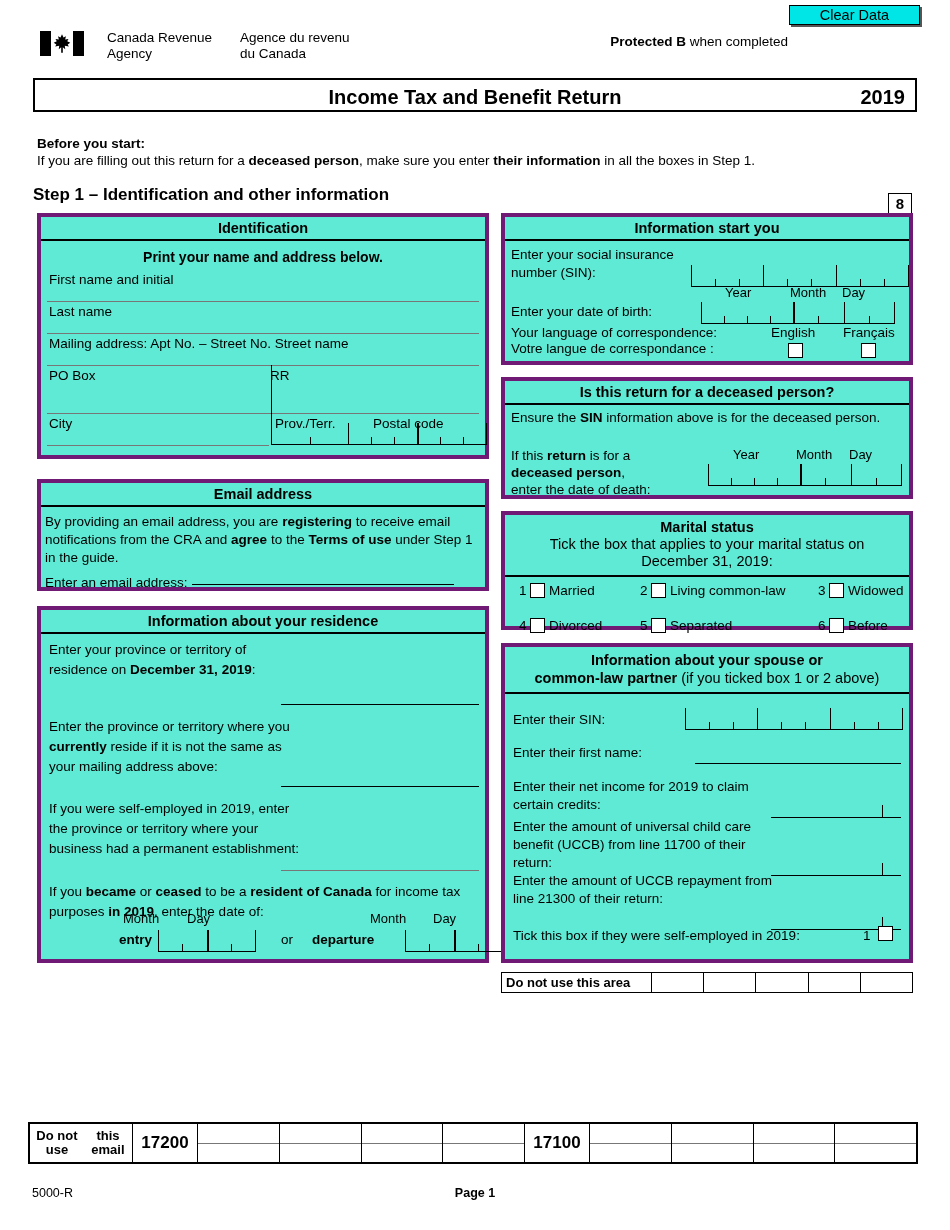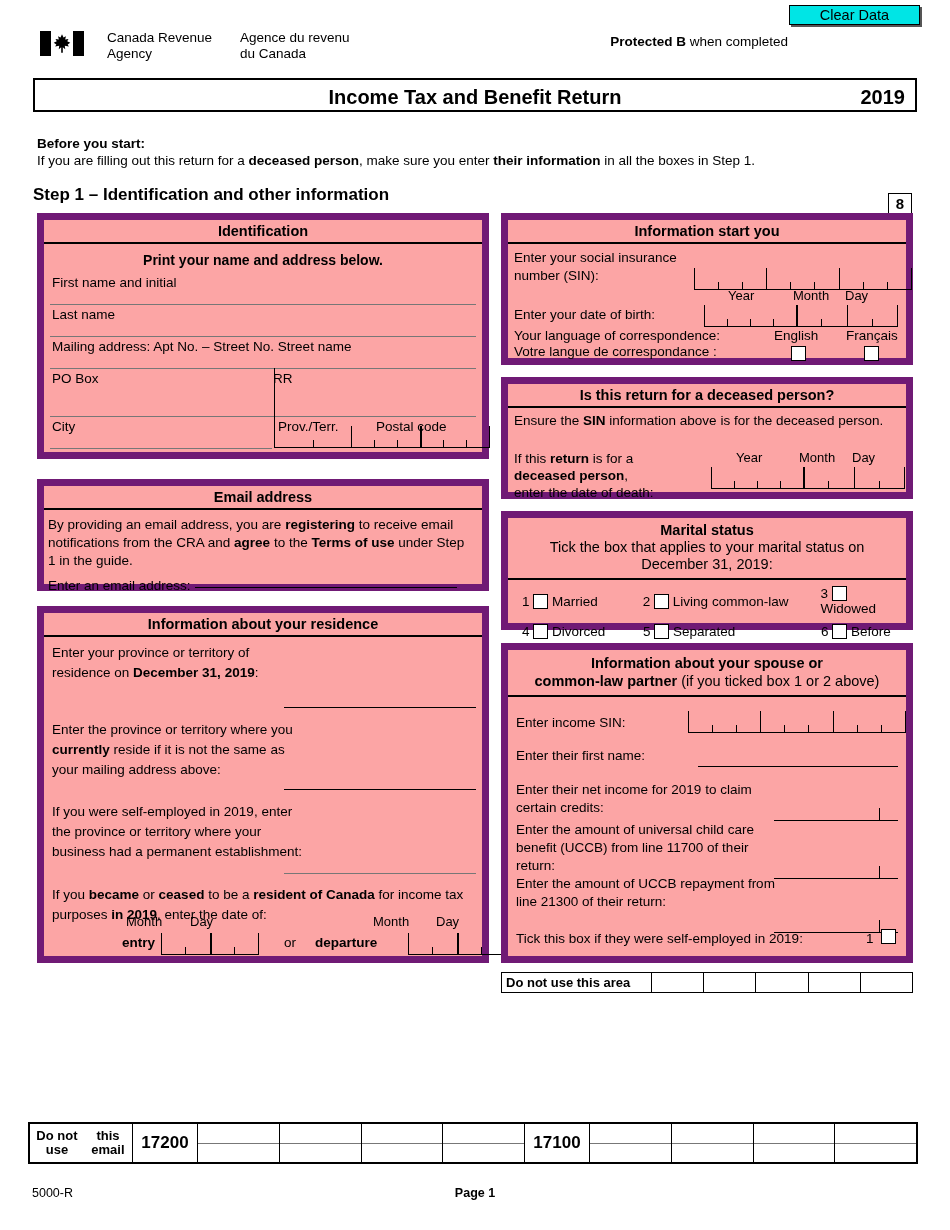--- a/index.html
+++ b/index.html
@@ -54,21 +54,21 @@
   .before-text { position:absolute; left:37px; top:153px; font-size:13.5px; }
   .step1 { position:absolute; left:33px; top:185px; font-size:17px; font-weight:bold; }
 
   .page-num-8 {
     position:absolute; left:888px; top:193px; width:24px; height:22px;
     border:1.5px solid #000; text-align:center; font-size:15px; font-weight:bold;
     line-height:19px;
   }
 
   
-  .box { position:absolute; border:7px solid #701a75; background:#fca5a5; }
+  .box { position:absolute; border:4px solid #701a75; background:#5eead4; }
   .box-title {
     border-bottom:2px solid #000;
     text-align:center; font-weight:bold; font-size:14.5px;
     padding:3px 0 3px 0;
   }
   .box-title .sub { font-weight:normal; }
   .box-body { position:relative; }
   .lbl { font-size:13.5px; }
   .ruled { position:absolute; border-bottom:1.2px solid #777; }
   .vrule { position:absolute; width:0; border-left:1.2px solid #000; }
@@ -341,21 +341,21 @@
     </div>
   </div>
 
   <div class="box" style="left:501px; top:511px; width:412px; height:119px;">
     <div class="box-title" style="line-height:17px; padding:4px 0 5px 0;">
       <div>Marital status</div>
       <div class="sub">Tick the box that applies to your marital status on</div>
       <div class="sub">December 31, 2019:</div>
     </div>
     <div class="box-body" style="padding:6px 0 0 0;">
-      <div style="display:flex; align-items:center; font-size:13.5px; margin-bottom:8px;">
+      <div style="display:flex; align-items:center; font-size:13.5px; margin-bottom:20px;">
         <div style="width:135px; padding-left:14px;">
           <span>1</span>
           <span class="chk"></span>
           <span>Married</span>
         </div>
         <div style="width:178px;">
           <span>2</span>
           <span class="chk"></span>
           <span>Living common-law</span>
         </div>
@@ -385,21 +385,21 @@
     </div>
   </div>
 
   <div class="box" style="left:501px; top:643px; width:412px; height:320px;">
     <div class="box-title" style="line-height:18px; padding:4px 4px 5px 4px;">
       <div>Information about your spouse or</div>
       <div><span>common-law partner</span><span class="sub"> (if you ticked box 1 or 2 above)</span></div>
     </div>
     <div class="box-body" style="height:272px;">
 
-      <div class="lbl" style="position:absolute; left:8px; top:18px;">Enter income SIN:</div>
+      <div class="lbl" style="position:absolute; left:8px; top:18px;">Enter their SIN:</div>
       <div class="comb" style="left:180px; top:14px; width:218px;">
         <div class="base"></div>
         <div class="tick full" style="left:0;"></div>
         <div class="tick half" style="left:24px;"></div>
         <div class="tick half" style="left:48px;"></div>
         <div class="tick full" style="left:72px;"></div>
         <div class="tick half" style="left:96px;"></div>
         <div class="tick half" style="left:120px;"></div>
         <div class="tick full" style="left:145px;"></div>
         <div class="tick half" style="left:169px;"></div>

